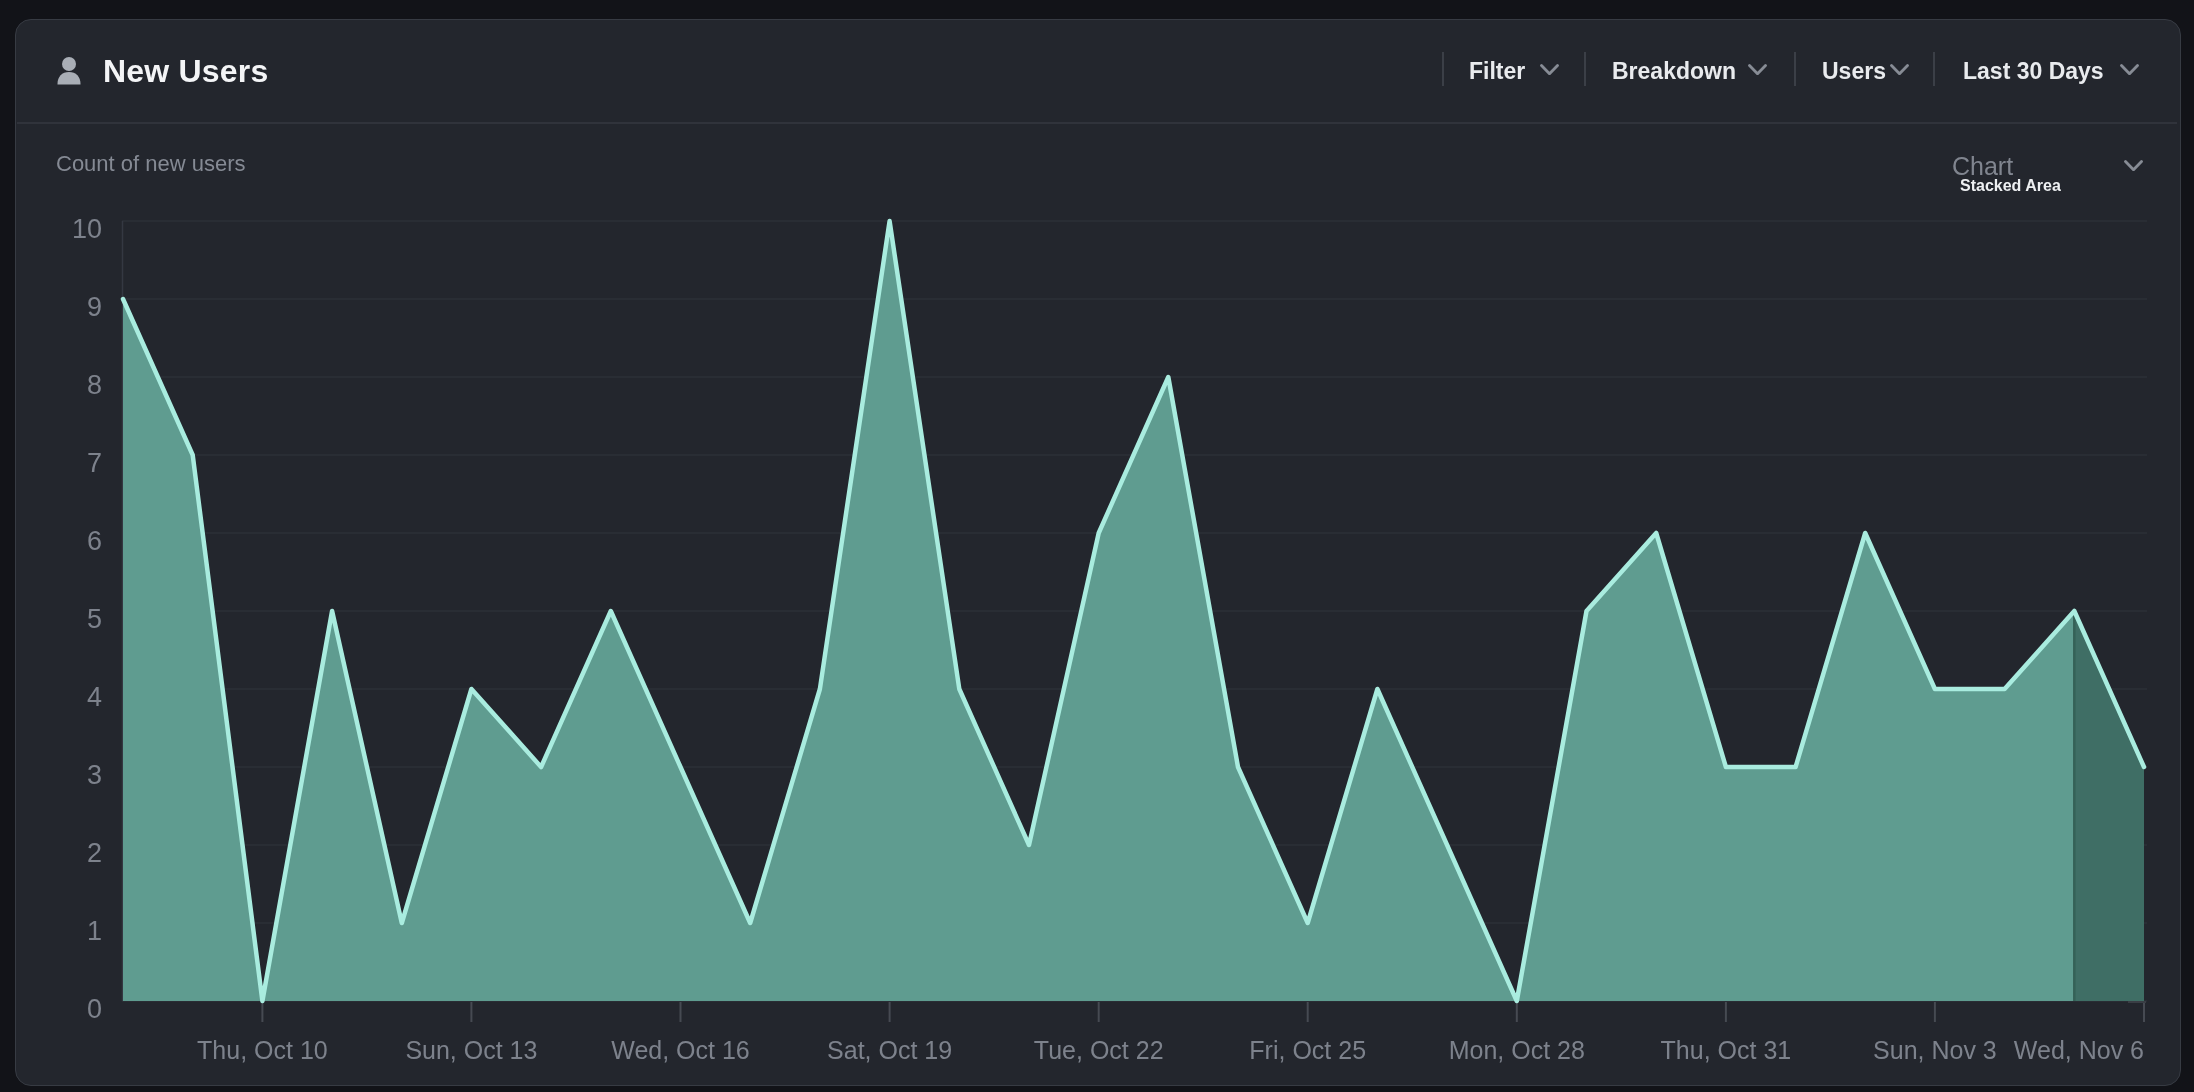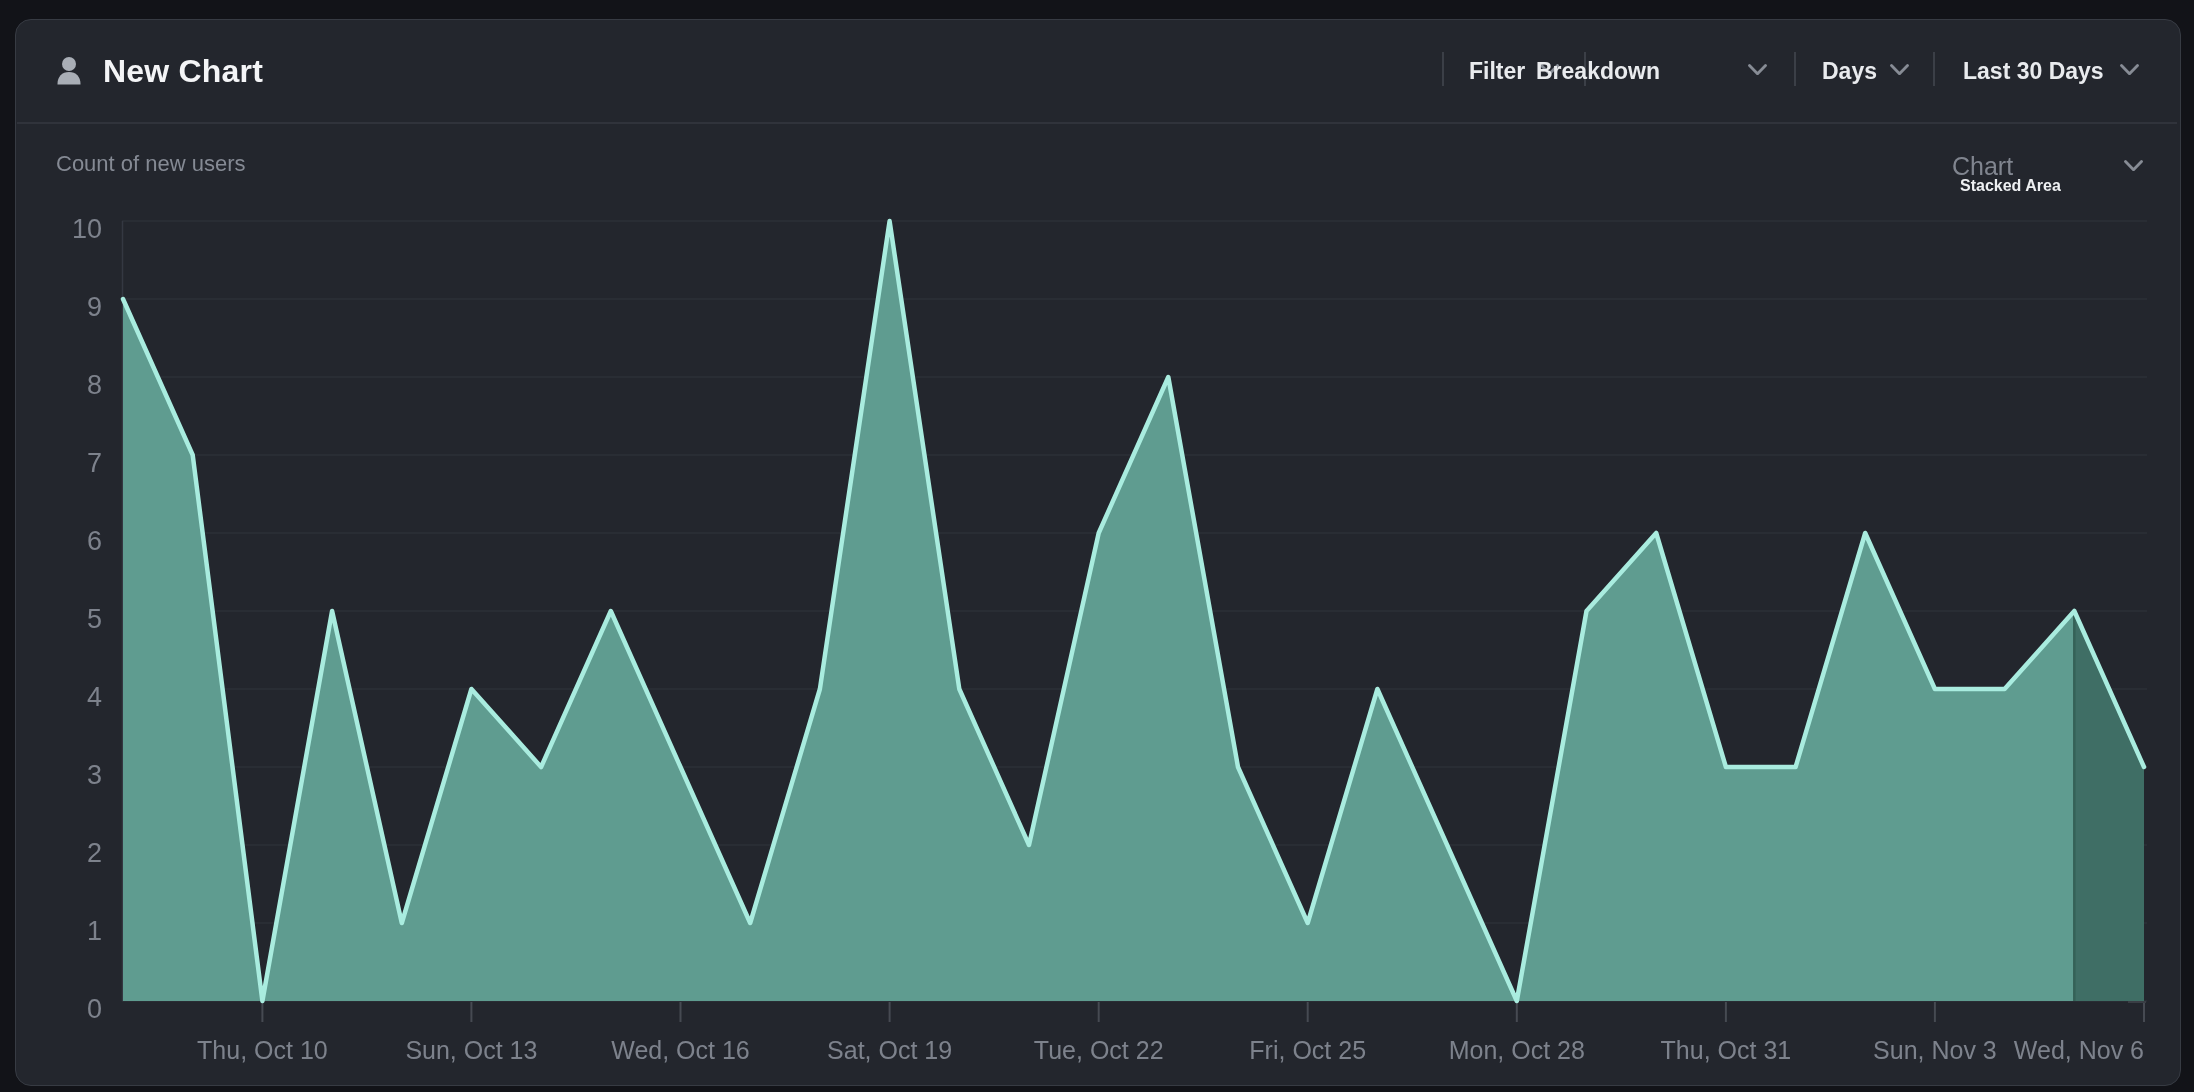--- a/index.html
+++ b/index.html
@@ -13,36 +13,36 @@
 .sub{position:absolute;left:56px;top:151px;font-size:22px;color:#858a94;}
 .chartlbl{position:absolute;top:152px;font-size:25px;color:#80858f;}
 .chartval{position:absolute;top:153px;font-size:16px;font-weight:700;color:#eef0f2;margin-top:24px;}
 </style></head>
 <body>
 <div class="card"></div>
 <svg class="icon" width="28" height="30" viewBox="0 0 28 30">
   <circle cx="14" cy="9" r="7" fill="#a9aeb6"></circle>
   <path d="M2.5 29 C2.5 21.5 7 17 14 17 C21 17 25.5 21.5 25.5 29 L25.5 29.5 L2.5 29.5 Z" fill="#a9aeb6"></path>
 </svg>
-<div class="title">New Chart</div>
+<div class="title">New Users</div>
 
 <div class="sep" style="left:1442px"></div>
 <div class="menu" style="left:1469px">Filter</div>
 <svg class="chev" style="left:1540px" width="19" height="11" viewBox="0 0 19 11">
     <path d="M1.5 1.5 L9.5 9.8 L17.5 1.5" stroke="#878c95" stroke-width="2.8" fill="none" stroke-linecap="round" stroke-linejoin="round"></path>
   </svg>
 
 <div class="sep" style="left:1584px"></div>
-<div class="menu" style="left:1536px">Breakdown</div>
+<div class="menu" style="left:1612px">Breakdown</div>
 <svg class="chev" style="left:1748px" width="19" height="11" viewBox="0 0 19 11">
     <path d="M1.5 1.5 L9.5 9.8 L17.5 1.5" stroke="#878c95" stroke-width="2.8" fill="none" stroke-linecap="round" stroke-linejoin="round"></path>
   </svg>
 
 <div class="sep" style="left:1794px"></div>
-<div class="menu" style="left:1822px">Days</div>
+<div class="menu" style="left:1822px">Users</div>
 <svg class="chev" style="left:1890px" width="19" height="11" viewBox="0 0 19 11">
     <path d="M1.5 1.5 L9.5 9.8 L17.5 1.5" stroke="#878c95" stroke-width="2.8" fill="none" stroke-linecap="round" stroke-linejoin="round"></path>
   </svg>
 
 <div class="sep" style="left:1933px"></div>
 <div class="menu" style="left:1963px">Last 30 Days</div>
 <svg class="chev" style="left:2120px" width="19" height="11" viewBox="0 0 19 11">
     <path d="M1.5 1.5 L9.5 9.8 L17.5 1.5" stroke="#878c95" stroke-width="2.8" fill="none" stroke-linecap="round" stroke-linejoin="round"></path>
   </svg>
 

